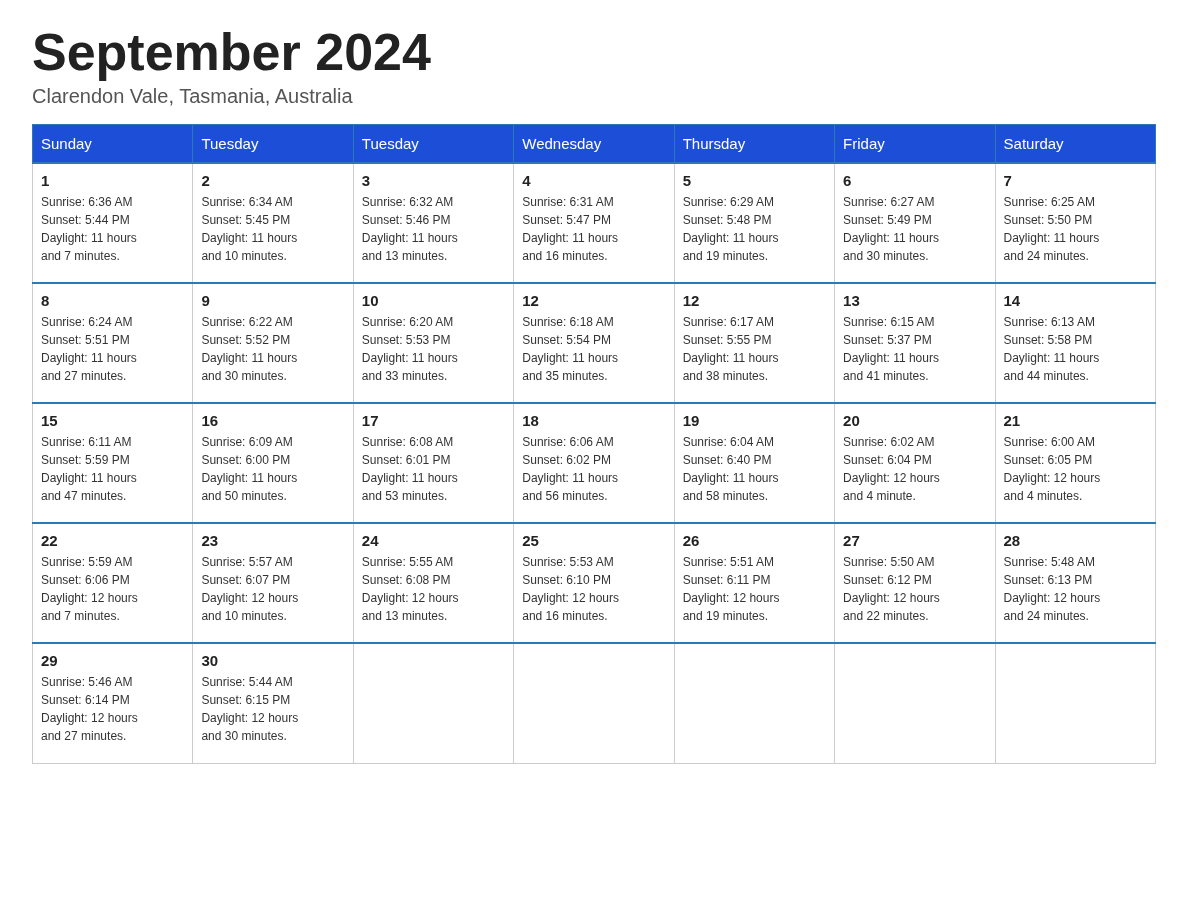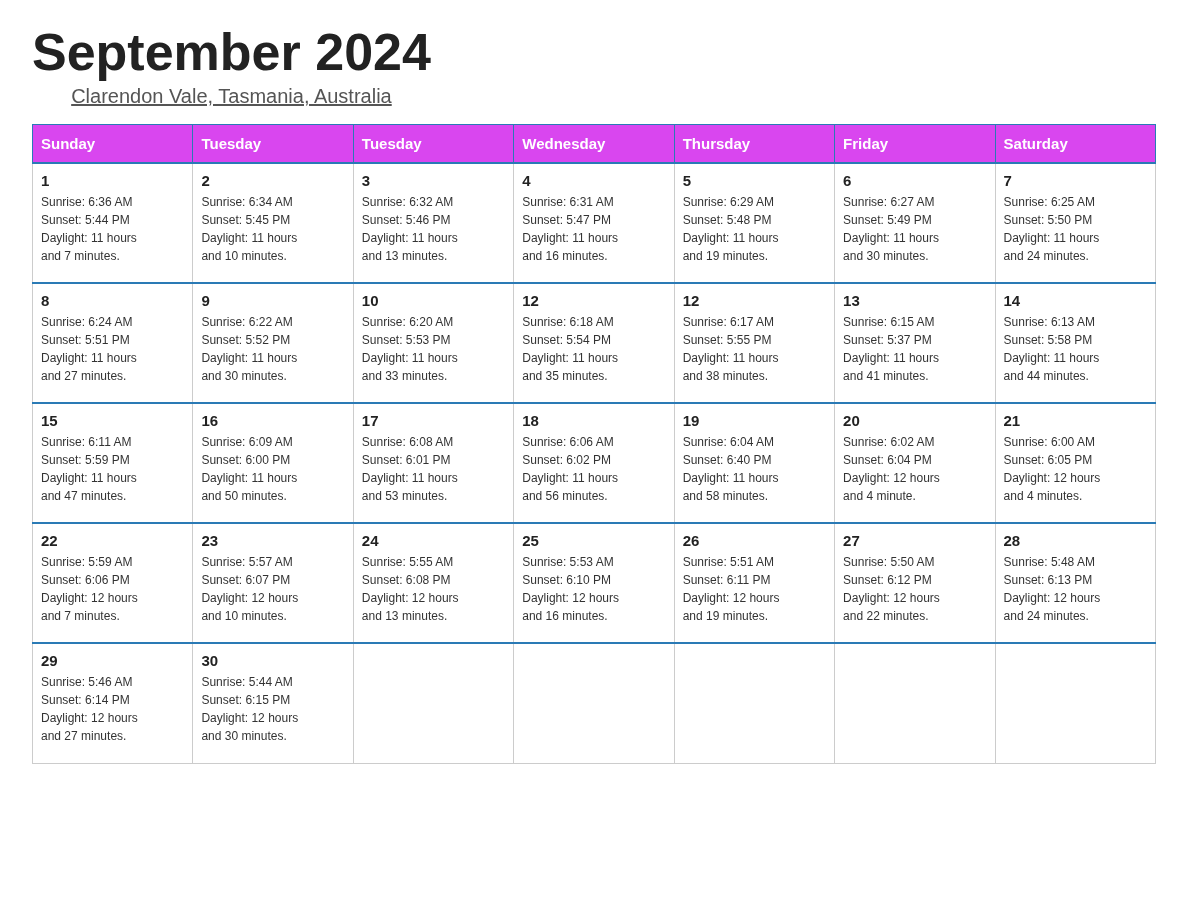--- a/index.html
+++ b/index.html
@@ -10,44 +10,43 @@
       width: 1188px;
       min-height: 918px;
     }
     .header {
       display: flex;
       justify-content: space-between;
       align-items: flex-start;
       margin-bottom: 16px;
     }
     .title-block {
-      text-align: center;
+      text-align: left;
     }
     .month-title {
       font-size: 52px;
       font-weight: bold;
       color: #222;
       line-height: 1.1;
     }
     .location {
       font-size: 20px;
       color: #555;
       margin-top: 4px;
-      text-decoration: underline;
     }
     .calendar-table {
       width: 100%;
       border-collapse: collapse;
       table-layout: fixed;
     }
     .calendar-table th {
-      background-color: #d946ef;
+      background-color: #1d4ed8;
       color: #ffffff;
       font-size: 15px;
-      font-weight: bold;
+      font-weight: normal;
       padding: 10px 8px;
       text-align: left;
       border: 1px solid #2a7ab5;
     }
     .calendar-table td {
       vertical-align: top;
       padding: 8px 8px;
       border: 1px solid #cccccc;
       border-top: 2px solid #2a7ab5;
       font-size: 12.5px;

